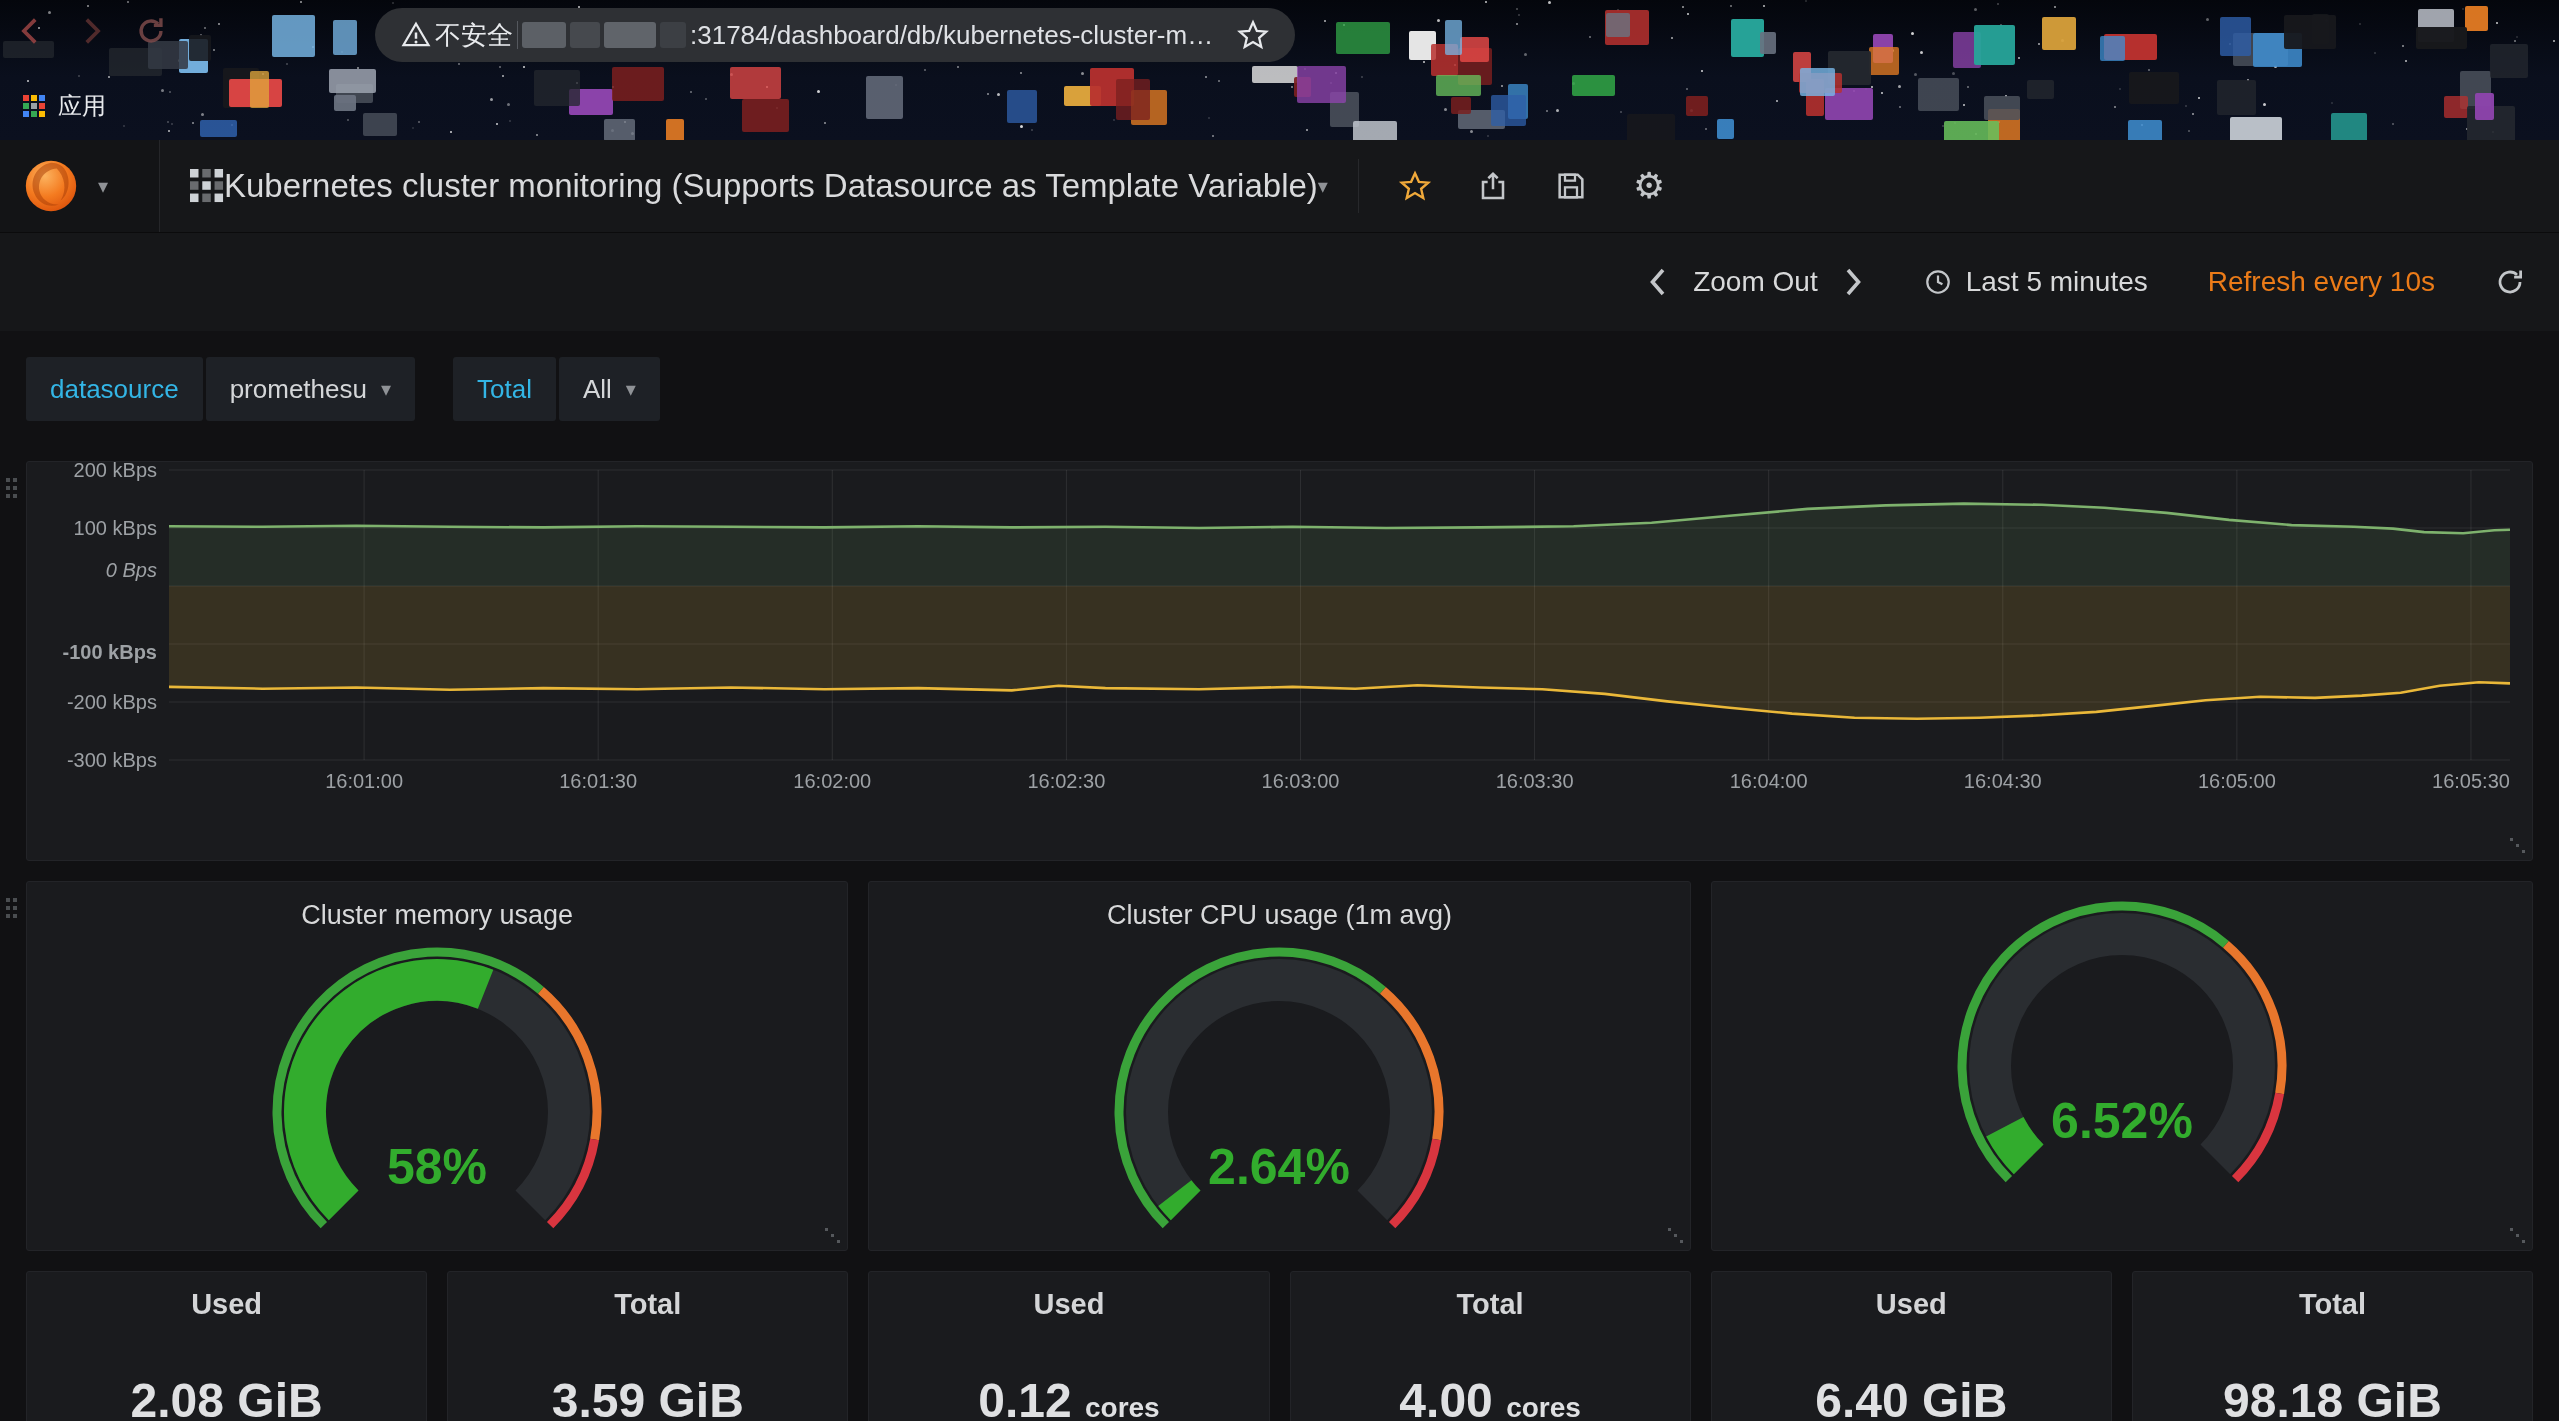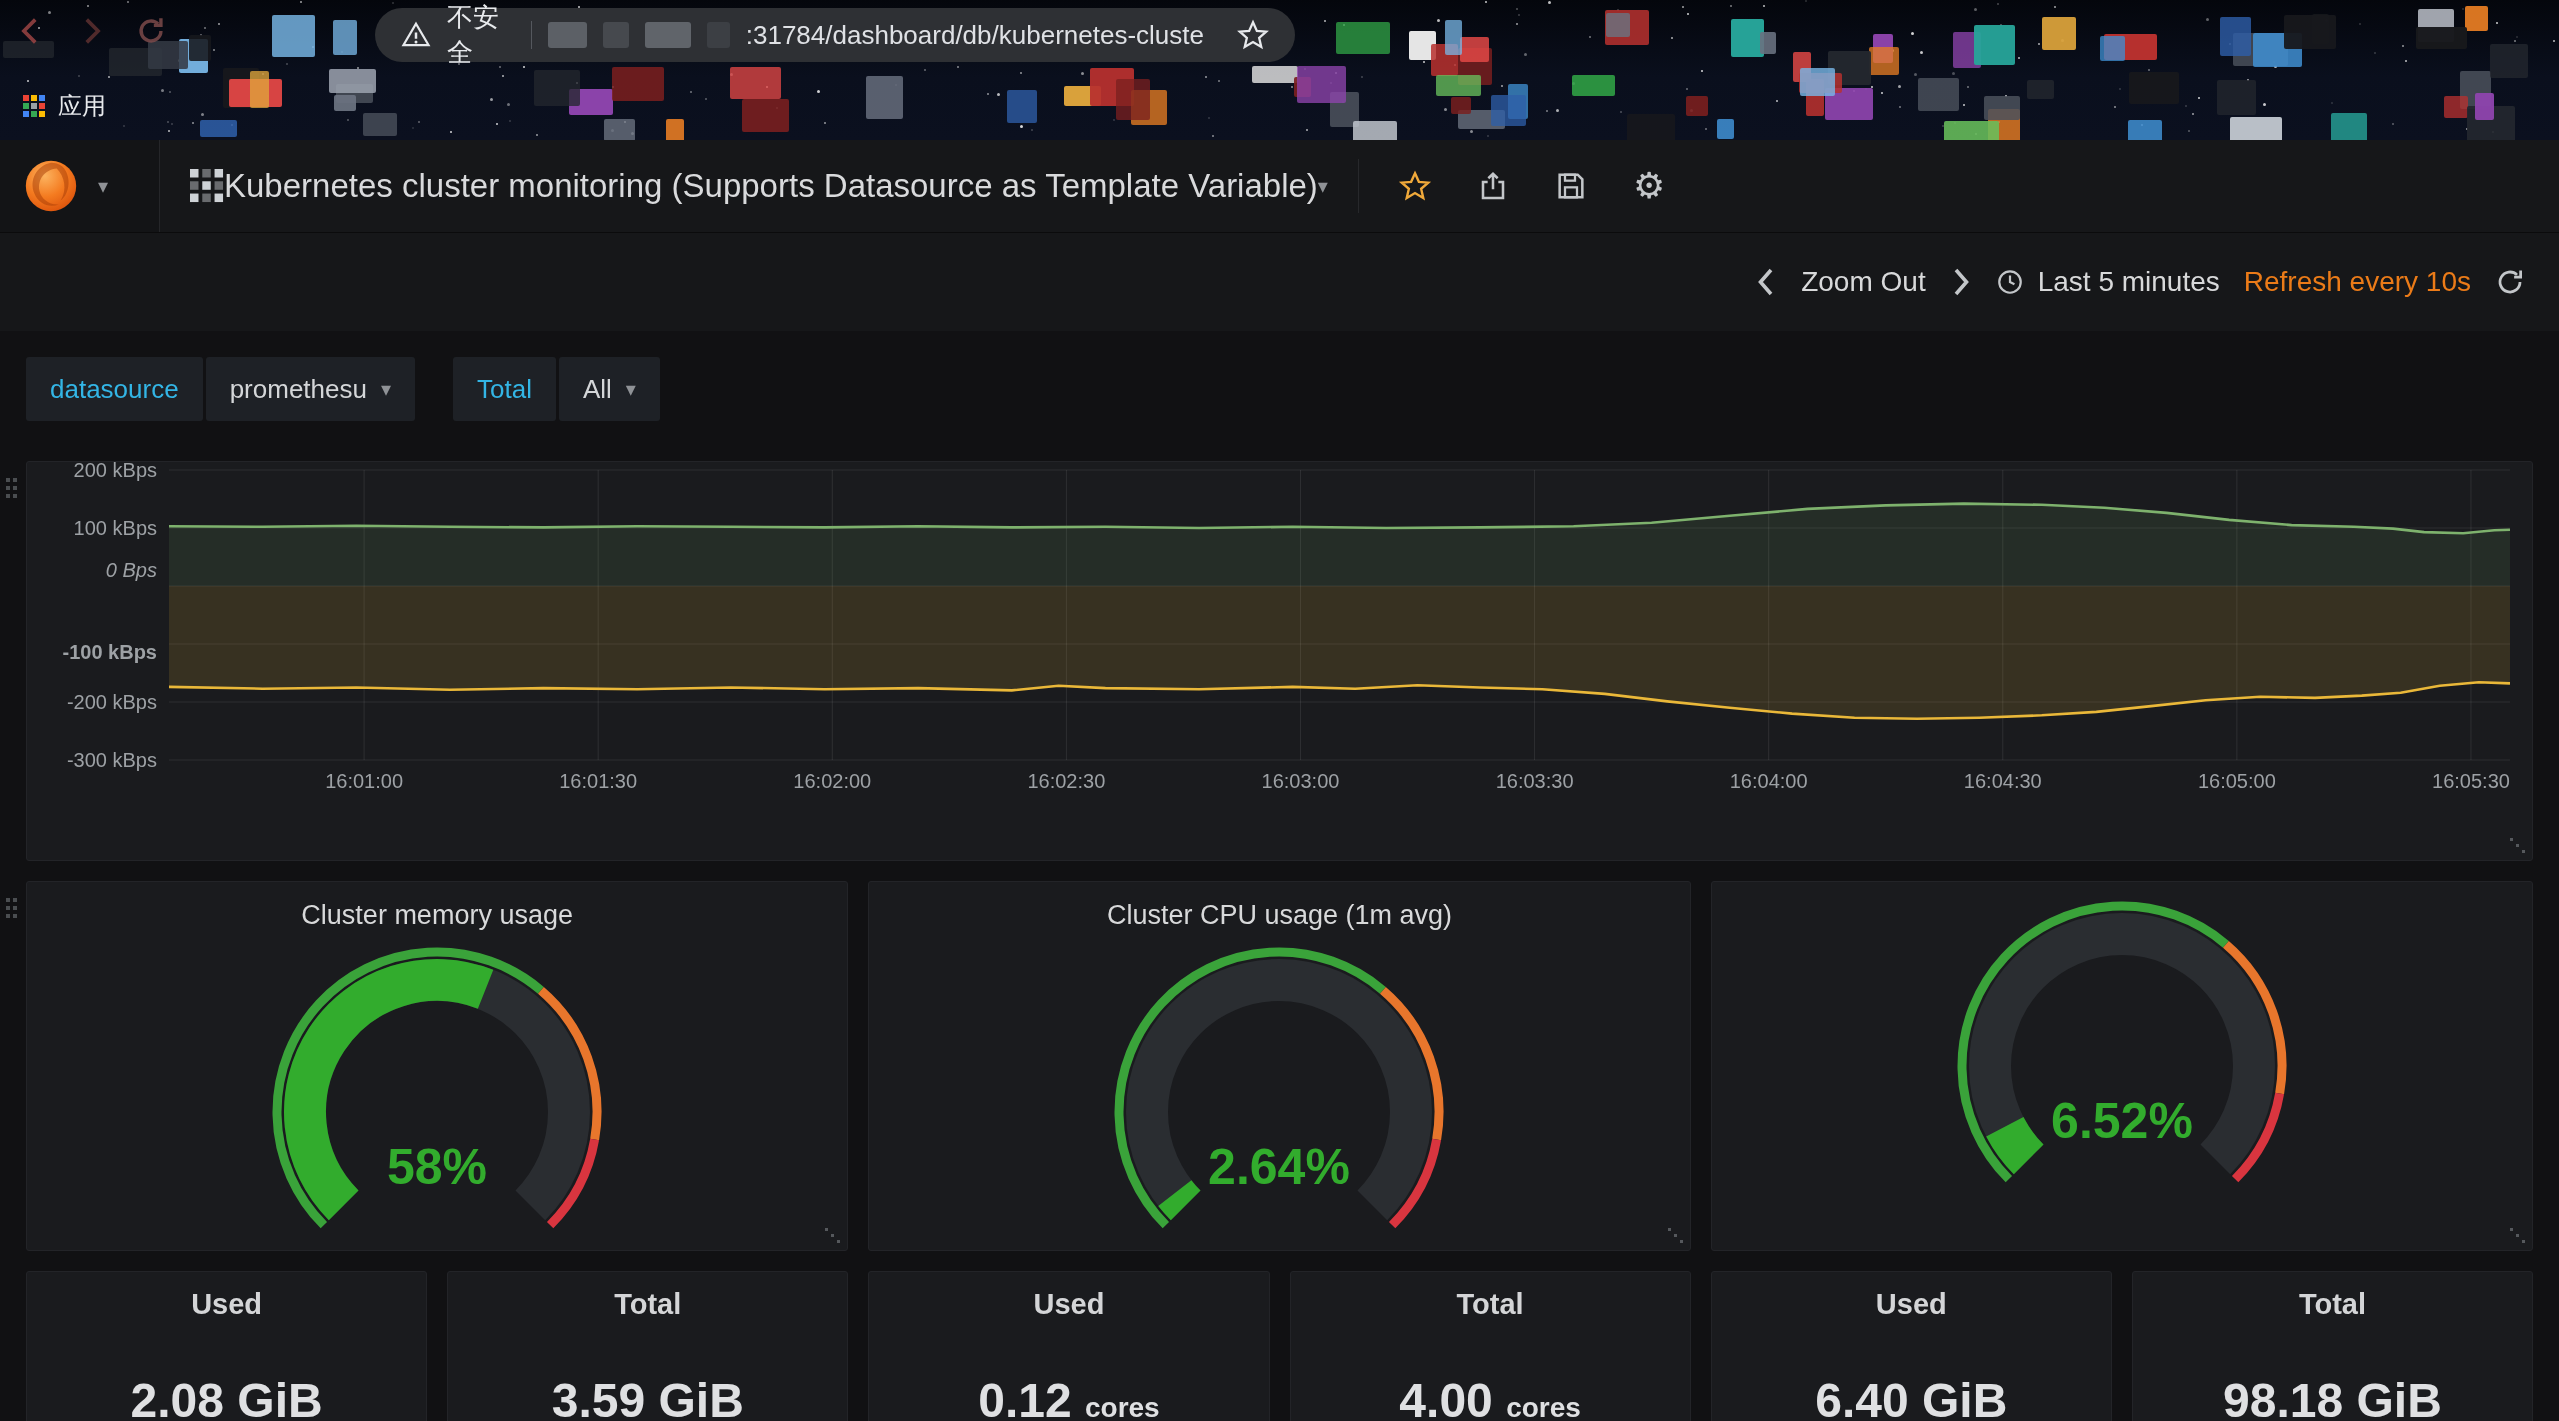--- a/index.html
+++ b/index.html
@@ -10,39 +10,39 @@
     -webkit-font-smoothing:antialiased;
   }
   
   .browser-chrome{position:relative;height:140px;background:linear-gradient(180deg,#04060c,#0a0f1d 55%,#0b101f);overflow:hidden}
   #chrome-decor{position:absolute;inset:0;pointer-events:none}
   .star{position:absolute;border-radius:50%;background:#fff}
   .mblock{position:absolute;border-radius:2px}
   .nav-btns{position:absolute;left:14px;top:14px;display:flex;gap:26px;align-items:center;z-index:4;opacity:.85}
   .omnibox{
     position:absolute;left:375px;top:8px;width:920px;height:54px;border-radius:27px;
-    background:#2e3034;display:flex;align-items:center;gap:16px;padding:0 26px;z-index:6;
+    background:#2e3034;display:flex;align-items:center;gap:4px;padding:0 26px;z-index:6;
     box-sizing:border-box;color:#e8eaed;font-size:26px;
   }
   .omni-divider{width:1px;height:28px;background:#55585e}
   .redact{height:26px;border-radius:3px;display:inline-block}
   .url-text{color:#dfe1e5;white-space:nowrap;overflow:hidden}
   .omni-spacer{flex:1}
   .bookmarks-bar{position:absolute;left:0;top:72px;height:68px;display:flex;align-items:center;z-index:5;padding-left:22px}
   .apps-btn{display:flex;align-items:center;gap:12px;color:#e8eaed;font-size:24px}
   
   .topbars{background:#161719}
   .navbar{height:92px;display:flex;align-items:center;border-bottom:1px solid #0b0b0c}
   .logo-section{width:160px;height:100%;display:flex;align-items:center;padding-left:20px;box-sizing:border-box;border-right:1px solid #252629;background:#131416}
   .caret{font-family:"DejaVu Sans",sans-serif;color:#8f9296;font-size:20px}
   .dash-title-section{display:flex;align-items:center;padding:0 30px;height:100%}
   .dash-title{font-size:33px;color:#d9dadc;white-space:nowrap}
   .nav-icons{display:flex;align-items:center;gap:46px;padding:0 40px;height:54px;border-left:1px solid #27282b}
   .gear-glyph{font-family:"DejaVu Sans",sans-serif;font-size:36px;color:#c3c6c9;line-height:1}
-  .subtoolbar{height:98px;display:flex;align-items:center;justify-content:flex-end;gap:24px;padding-right:34px;font-size:28px;color:#d8d9da}
+  .subtoolbar{height:98px;display:flex;align-items:center;justify-content:flex-end;gap:60px;padding-right:34px;font-size:28px;color:#d8d9da}
   .zoom-group{display:flex;align-items:center;gap:26px}
   .time-group{display:flex;align-items:center;gap:14px}
   .refresh-label{color:var(--accent-orange,#eb7b18)}
   .clickable{cursor:pointer}
   
   .variables{display:flex;gap:38px;margin:26px 26px 0}
   .var-group{display:flex;gap:3px}
   .var-box{background:#1e2126;height:64px;display:flex;align-items:center;padding:0 24px;border-radius:3px;font-size:26px}
   .var-label{color:var(--accent-cyan,#33b5e5)}
   .var-value{color:#d4d6d8;display:flex;gap:14px;align-items:center}

